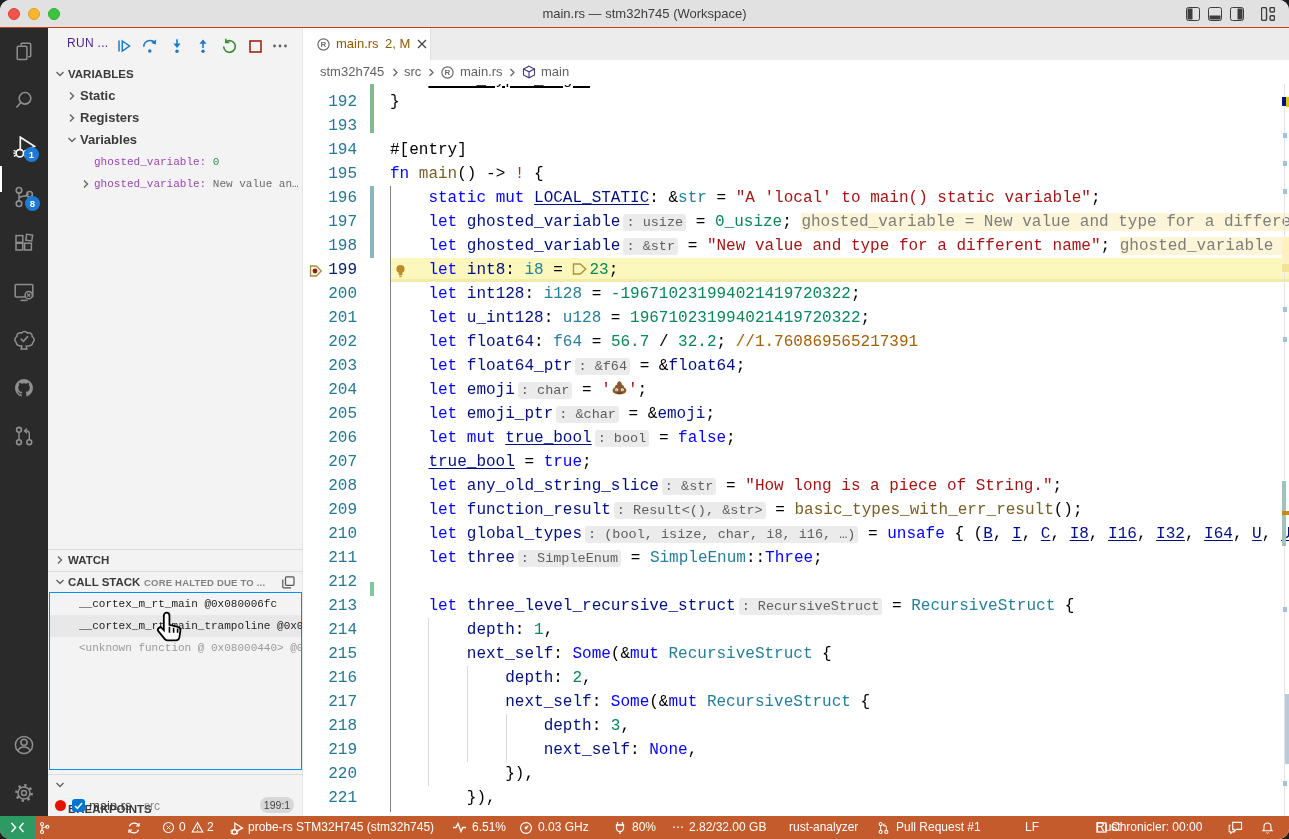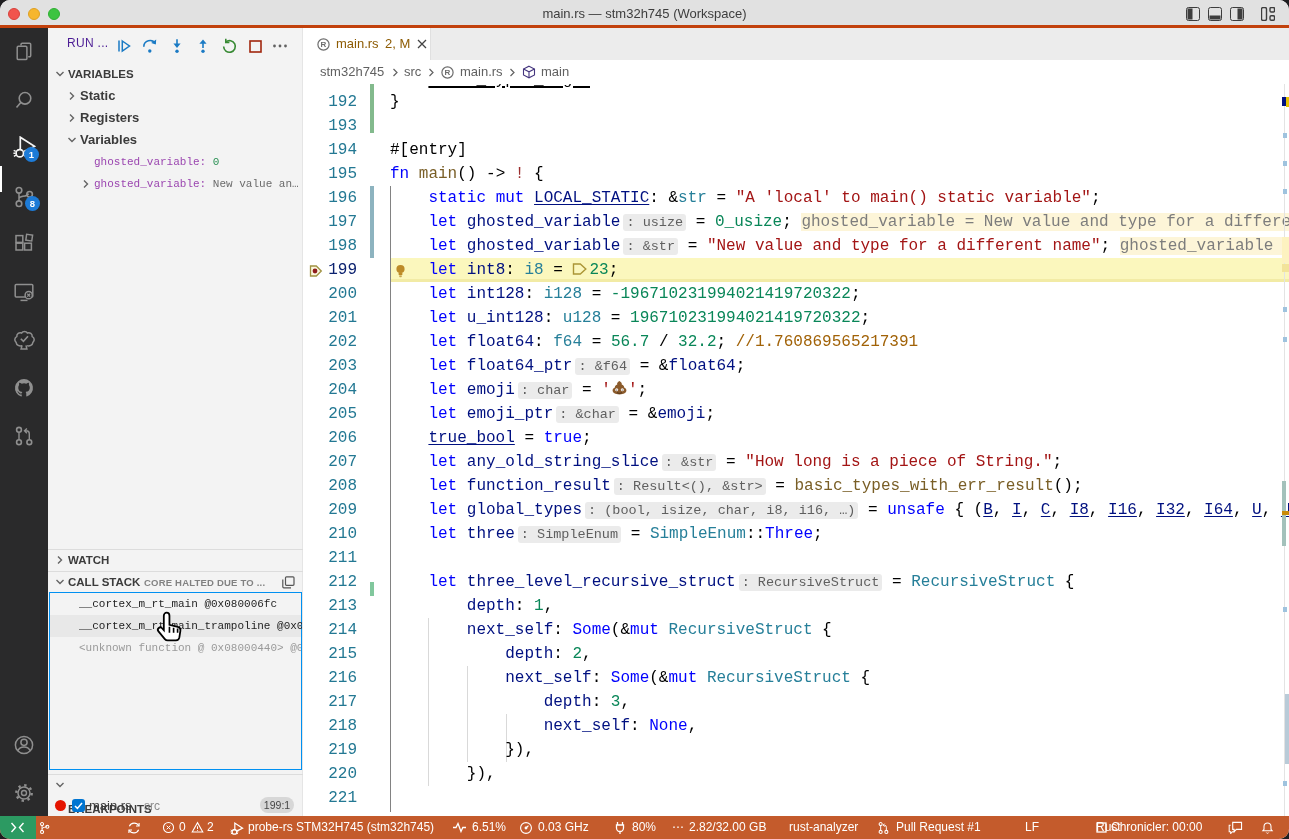--- a/index.html
+++ b/index.html
@@ -1,21 +1,21 @@
 <!DOCTYPE html>
 <html><head>
 <meta charset="utf-8">
 <style>
 * { margin:0; padding:0; box-sizing:border-box; }
 html,body { width:1289px; height:839px; background:#1e1e20; overflow:hidden; }
 body { font-family:"Liberation Sans", sans-serif; }
 #win { position:absolute; left:0; top:0; width:1289px; height:839px; border-radius:10px; overflow:hidden; background:#fff; }
 .abs { position:absolute; }
 
-#title { position:absolute; left:0; top:0; width:1289px; height:28px; background:#e1e1e1; border-bottom:3px solid #c2410c; }
+#title { position:absolute; left:0; top:0; width:1289px; height:28px; background:#e1e1e1; border-bottom:1px solid #c2410c; }
 .tl { position:absolute; top:8px; width:12px; height:12px; border-radius:50%; }
 #title .t-txt { position:absolute; top:0; left:0; width:1289px; height:28px; line-height:28px; text-align:center; font-size:13px; color:#3d3d3d; }
 
 #activity { position:absolute; left:0; top:28px; width:48px; height:788px; background:#2a2a2b; }
 .aicon { position:absolute; left:12px; width:24px; height:24px; }
 .badge { position:absolute; min-width:15px; height:15px; border-radius:8px; background:#1d7bd7; color:#fff; font-size:9.5px; line-height:15px; text-align:center; font-weight:600; }
 #actbar { position:absolute; left:0; top:138px; width:2px; height:26px; background:#fff; }
 
 #sidebar { position:absolute; left:48px; top:28px; width:255px; height:788px; background:#f3f3f3; border-right:1px solid #e5e5e5; font-size:13px; color:#3b3b3b; }
 .chev { position:absolute; width:10px; height:10px; }
@@ -352,20 +352,21 @@
 <div class="cl">    <span class="k">let</span> <span class="v">float64_ptr</span><span class="ih">: &amp;f64</span> = &amp;<span class="v">float64</span>;</div>
 <div class="cl">    <span class="k">let</span> <span class="v">emoji</span><span class="ih">: char</span> = <span class="s">'</span><svg width="17" height="16" viewBox="0 0 17 16" style="vertical-align:-2px;">
               <path d="M8.5 1 c2 1.2 2.6 2.6 2.2 3.6 c1.6 .5 2.6 1.7 2.4 3 c1.5 .6 2.3 1.7 2.3 3 c0 2.3 -2.6 3.9 -6.9 3.9 c-4.3 0 -6.9 -1.6 -6.9 -3.9 c0 -1.3 .8 -2.4 2.3 -3 c-.2 -1.3 .8 -2.5 2.4 -3 c-.7 -1.3 .3 -2.6 2.2 -3.6 Z" fill="#8a5a2b"></path>
               <circle cx="5.7" cy="9.8" r="1.5" fill="#fff"></circle>
               <circle cx="11.3" cy="9.8" r="1.5" fill="#fff"></circle>
               <circle cx="5.8" cy="10" r=".6" fill="#3a2413"></circle>
               <circle cx="11.2" cy="10" r=".6" fill="#3a2413"></circle>
               <path d="M6 12.6 c1.6 1 3.4 1 5 0" stroke="#3a2413" stroke-width=".7" fill="none"></path>
             </svg><span class="s">'</span>;</div>
 <div class="cl">    <span class="k">let</span> <span class="v">emoji_ptr</span><span class="ih">: &amp;char</span> = &amp;<span class="v">emoji</span>;</div>
+<div class="cl">    <span class="k">let</span> <span class="k">mut</span> <span class="v u">true_bool</span><span class="ih">: bool</span> = <span class="k">false</span>;</div>
 <div class="cl">    <span class="v u">true_bool</span> = <span class="k">true</span>;</div>
 <div class="cl">    <span class="k">let</span> <span class="v">any_old_string_slice</span><span class="ih">: &amp;str</span> = <span class="s">"How long is a piece of String."</span>;</div>
 <div class="cl">    <span class="k">let</span> <span class="v">function_result</span><span class="ih">: Result&lt;(), &amp;str&gt;</span> = <span class="f">basic_types_with_err_result</span>();</div>
 <div class="cl">    <span class="k">let</span> <span class="v">global_types</span><span class="ih">: (bool, isize, char, i8, i16, …)</span> = <span class="k">unsafe</span> { (<span class="v u">B</span>, <span class="v u">I</span>, <span class="v u">C</span>, <span class="v u">I8</span>, <span class="v u">I16</span>, <span class="v u">I32</span>, <span class="v u">I64</span>, <span class="v u">U</span>, <span class="v u">U8</span>,</div>
 <div class="cl">    <span class="k">let</span> <span class="v">three</span><span class="ih">: SimpleEnum</span> = <span class="t">SimpleEnum</span>::<span class="k">Three</span>;</div>
 <div class="cl"></div>
 <div class="cl">    <span class="k">let</span> <span class="v">three_level_recursive_struct</span><span class="ih">: RecursiveStruct</span> = <span class="t">RecursiveStruct</span> {</div>
 <div class="cl">        <span class="v">depth</span>: <span class="n">1</span>,</div>
 <div class="cl">        <span class="v">next_self</span>: <span class="k">Some</span>(&amp;<span class="k">mut</span> <span class="t">RecursiveStruct</span> {</div>
 <div class="cl">            <span class="v">depth</span>: <span class="n">2</span>,</div>

